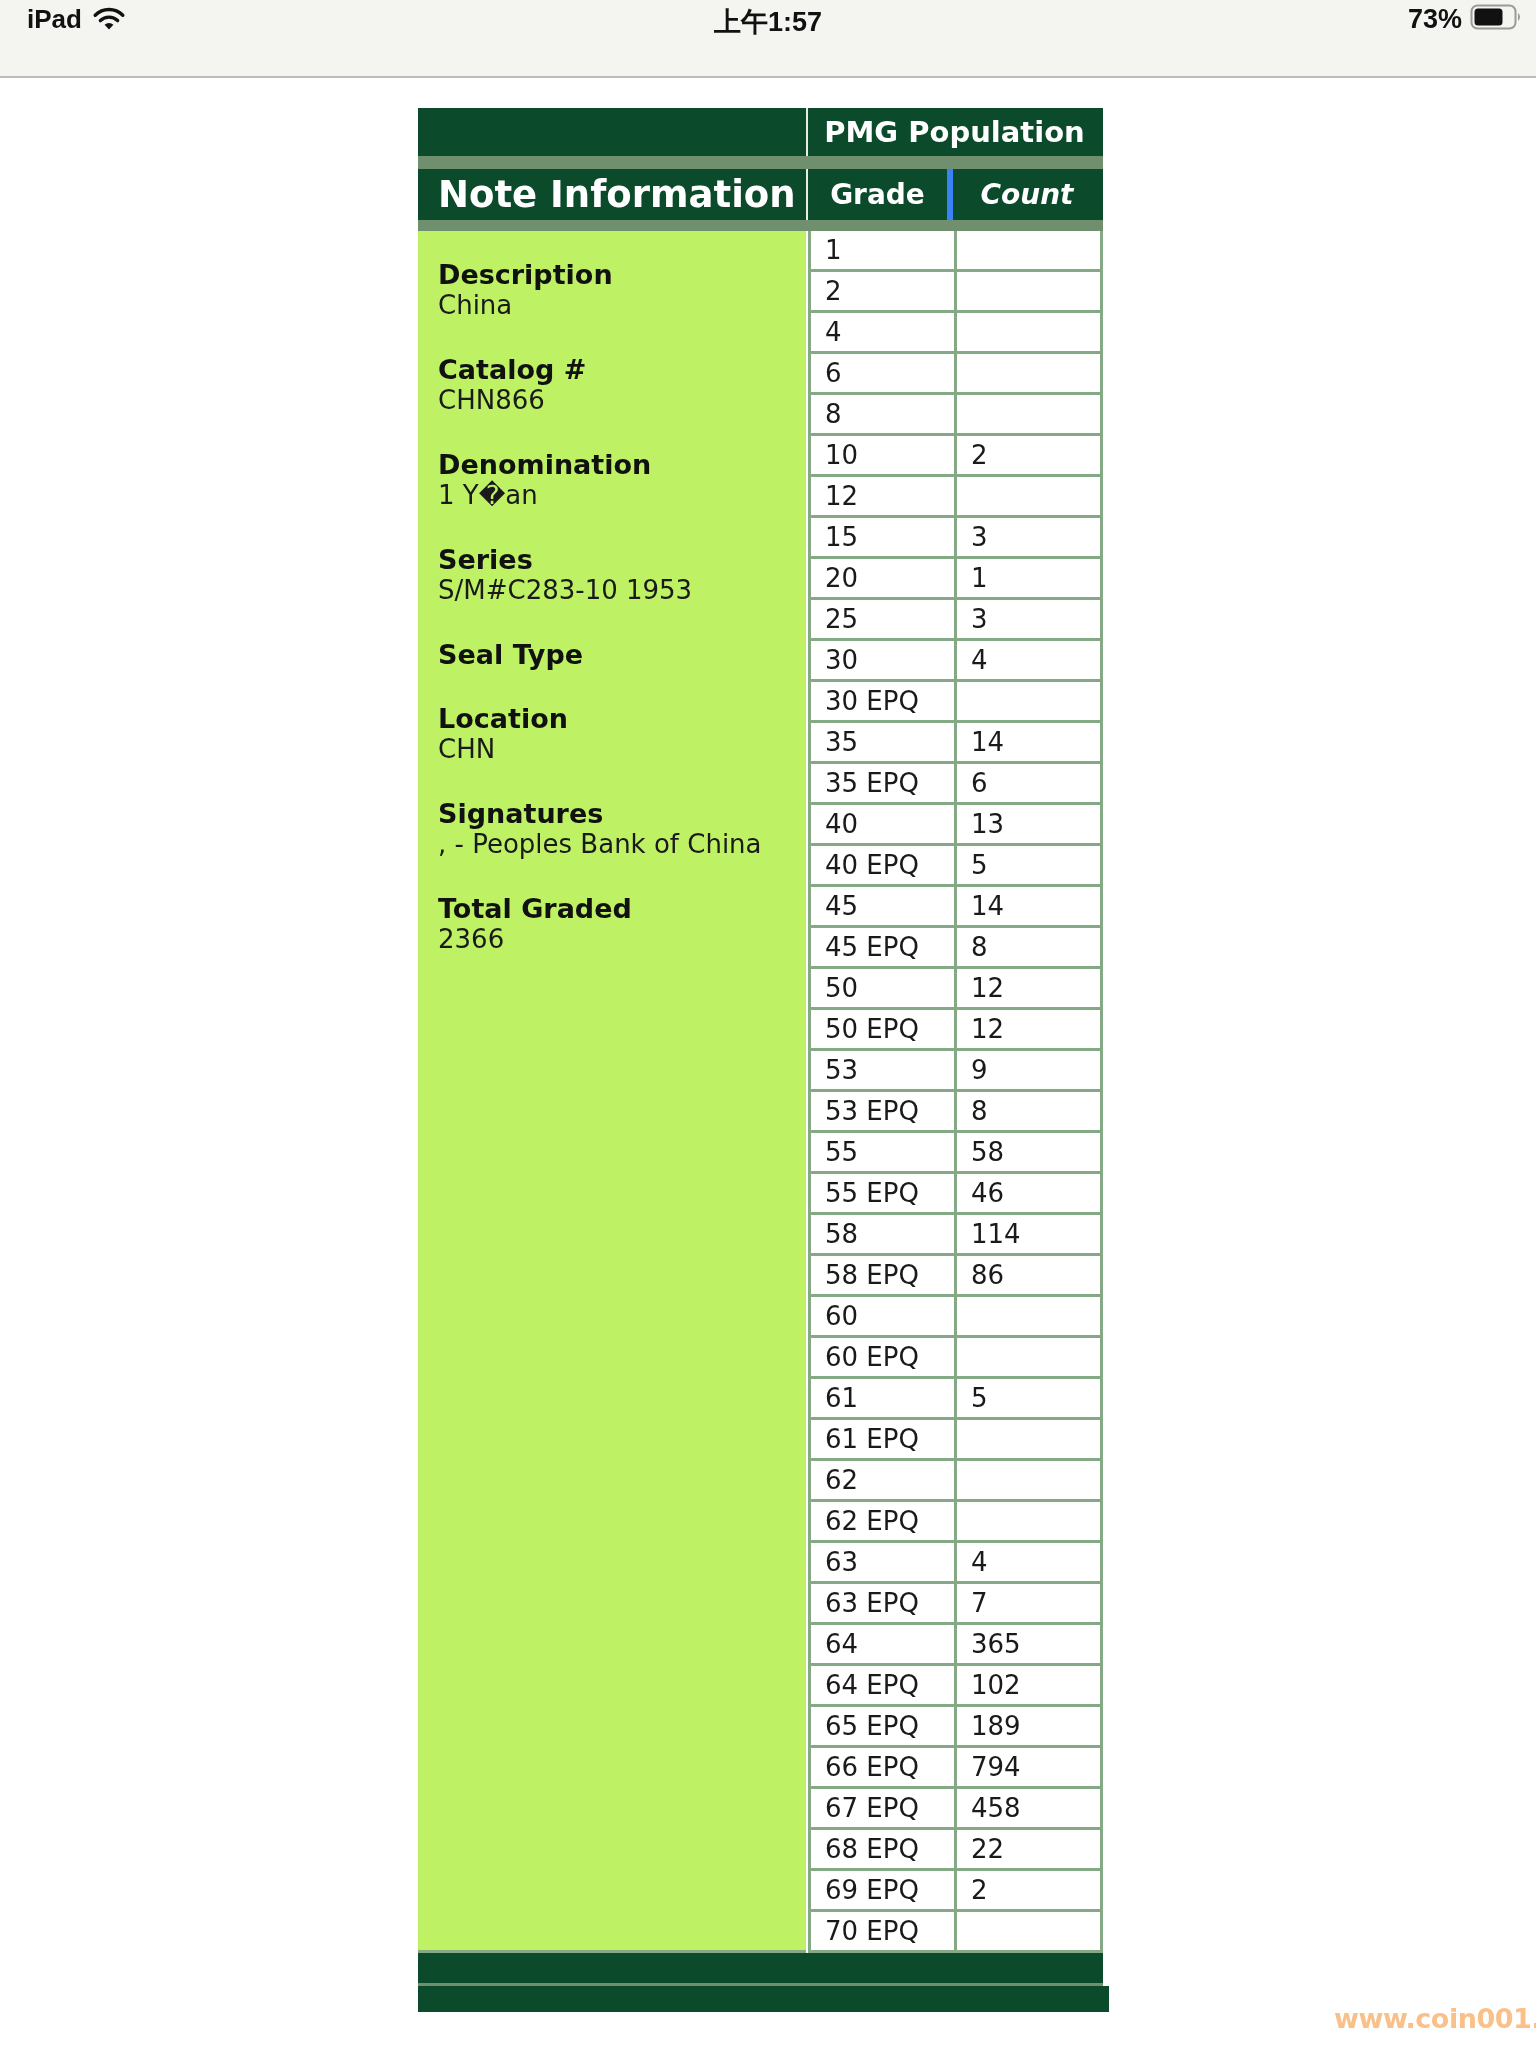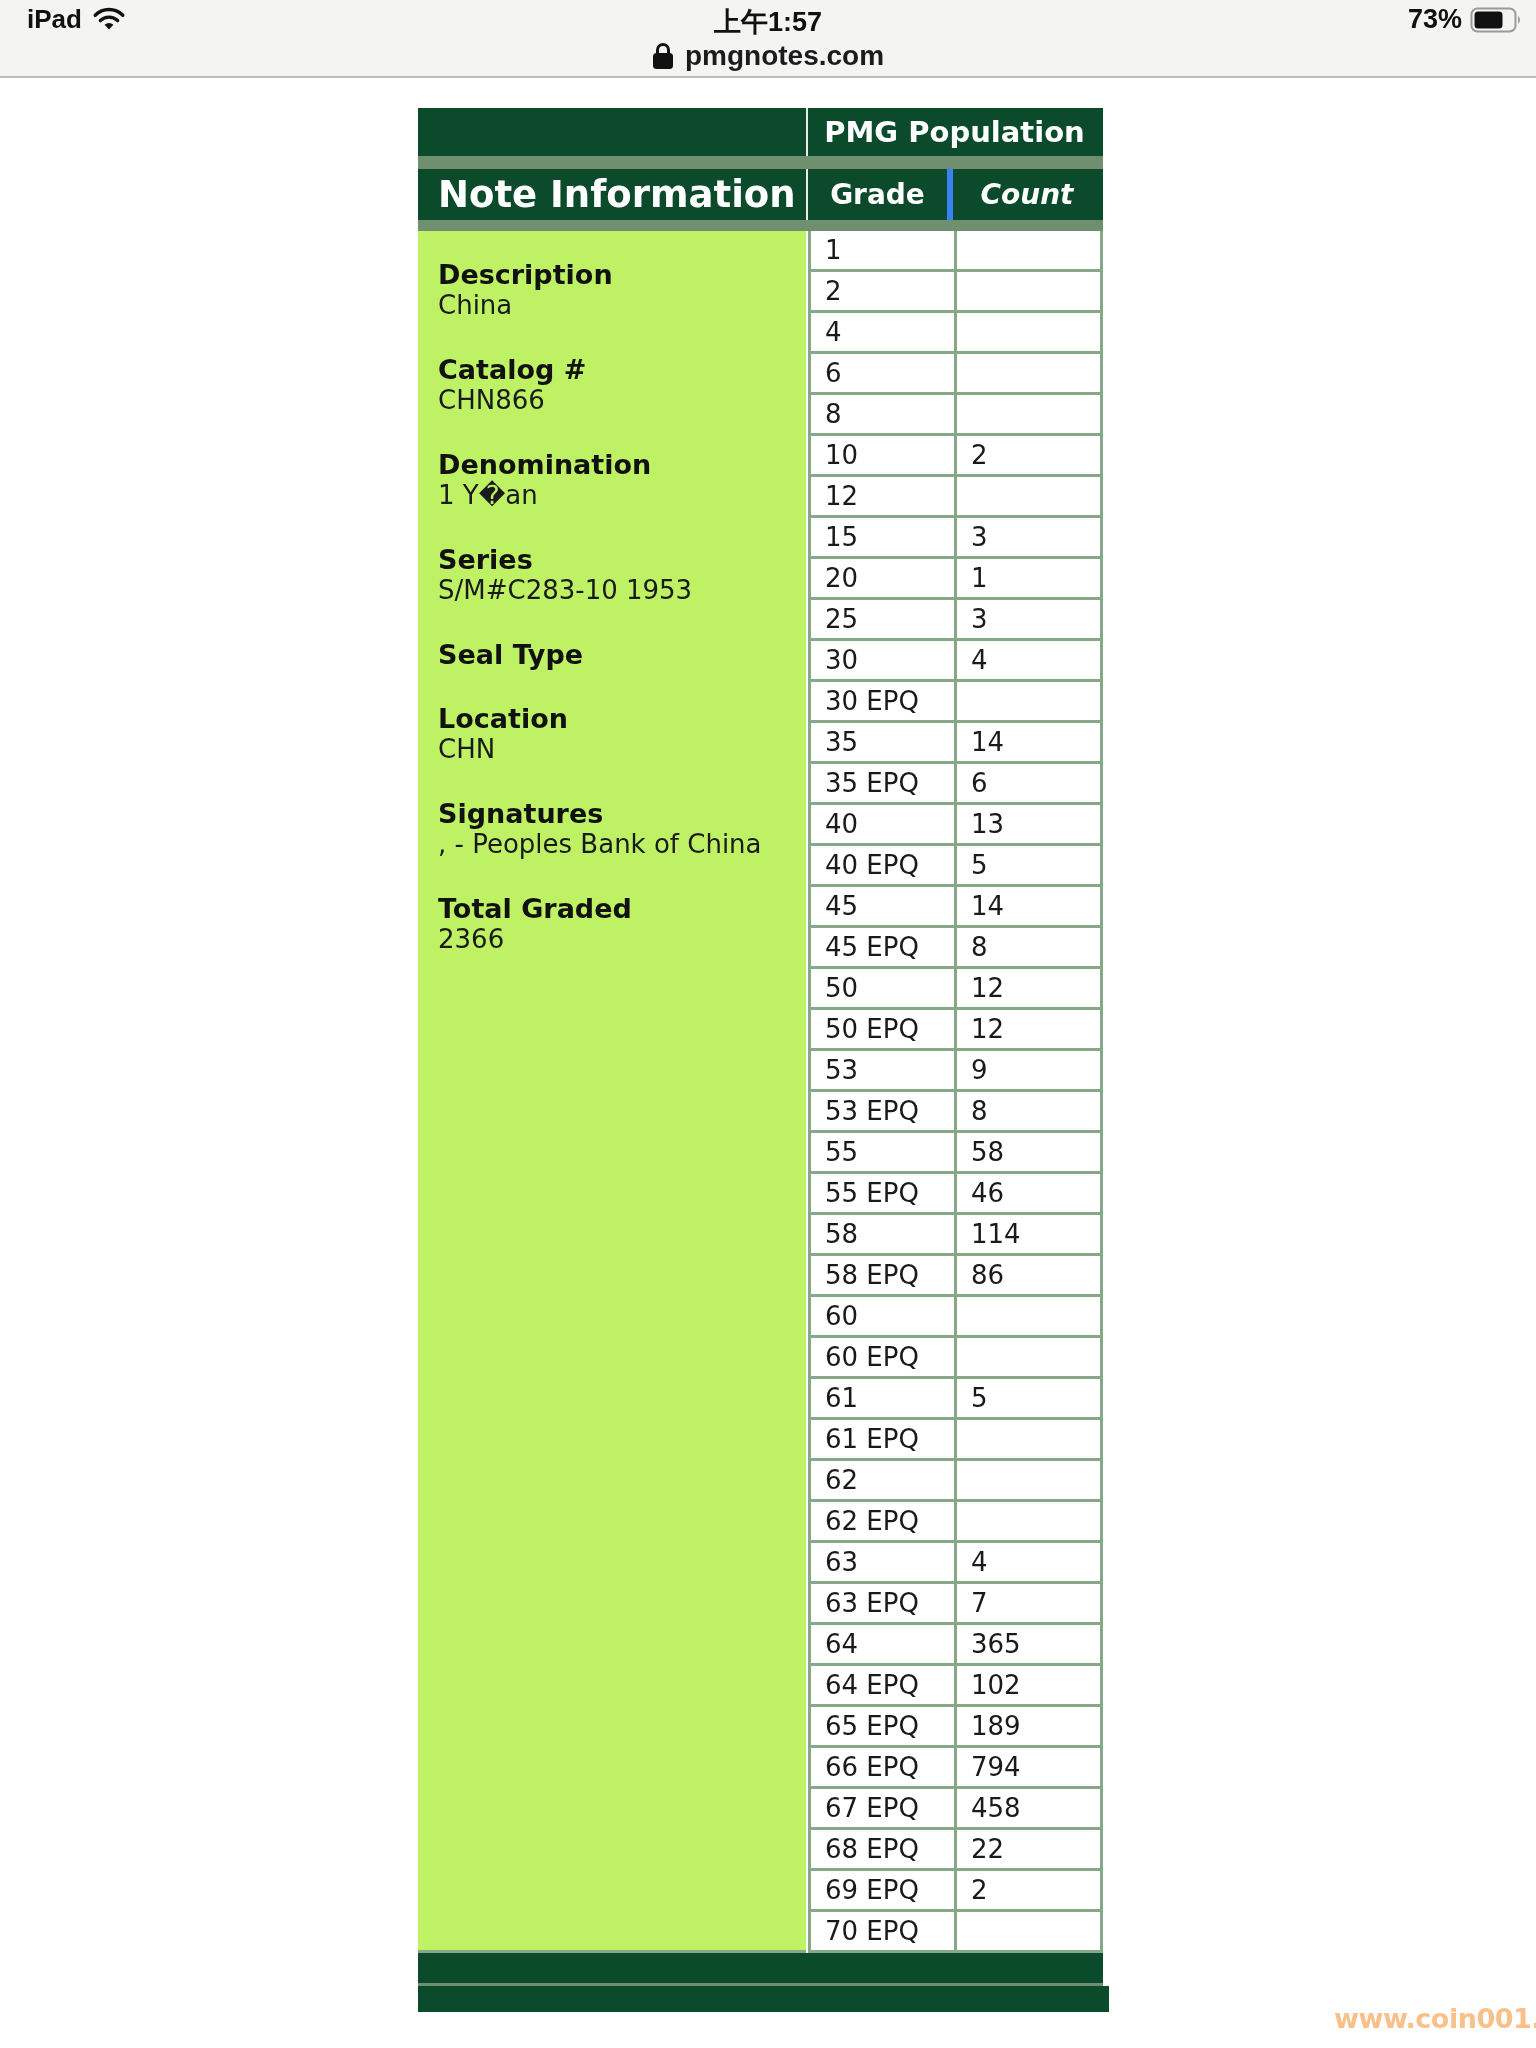--- a/index.html
+++ b/index.html
@@ -20,21 +20,21 @@
     font-family:"Liberation Sans", sans-serif;
   }
   .sb-row1 {
     position:absolute; top:0; left:0; right:0; height:38px;
     display:flex; align-items:center;
   }
   .sb-left { position:absolute; left:27px; top:4px; display:flex; align-items:center; gap:10px;
              font-size:26px; font-weight:600; color:#111; }
   .sb-center { position:absolute; left:0; right:0; top:4px; text-align:center;
                font-size:27px; font-weight:700; color:#111; }
-  .sb-right { position:absolute; right:14px; top:4px; display:flex; align-items:center; gap:8px;
+  .sb-right { position:absolute; right:14px; top:4px; display:flex; align-items:flex-start; gap:8px;
               font-size:27px; font-weight:600; color:#111; }
   .sb-row2 {
     position:absolute; top:36px; left:0; right:0; height:40px;
     display:flex; align-items:center; justify-content:center; gap:11px;
   }
   .sb-row2 .urltext { font-size:28px; font-weight:700; color:#1c1c1e; }
 
   
   .pop-table { position:absolute; left:418px; top:108px; width:685px; }
   .hdr-row1 { display:flex; height:48px; background:#0b4b2b; }
@@ -111,29 +111,20 @@
       <span>73%</span>
       <span>
         <svg width="52" height="26" viewBox="0 0 52 26">
           <rect x="1.5" y="1.5" width="44" height="23" rx="6" fill="#f4f4f1" stroke="#9a9a98" stroke-width="2"></rect>
           <rect x="4.5" y="4.5" width="28" height="17" rx="3.5" fill="#111"></rect>
           <path d="M48 9 a5 5 0 0 1 0 8 Z" fill="#9a9a98"></path>
         </svg>
       </span>
     </div>
   </div>
-  <div class="sb-row2">
-    <span>
-      <svg width="22" height="28" viewBox="0 0 22 28">
-        <rect x="1" y="11" width="20" height="16" rx="3.5" fill="#111"></rect>
-        <path d="M5.5 11 V8 a5.5 5.5 0 0 1 11 0 V11" fill="none" stroke="#111" stroke-width="3"></path>
-      </svg>
-    </span>
-    <span class="urltext">pmgnotes.com</span>
-  </div>
 </div>
 
 <div class="pop-table">
   <div class="hdr-row1">
     <div class="spacer"></div>
     <div class="pop">PMG Population</div>
   </div>
   <div class="sep"></div>
   <div class="hdr-row2">
     <div class="note">Note Information</div>

